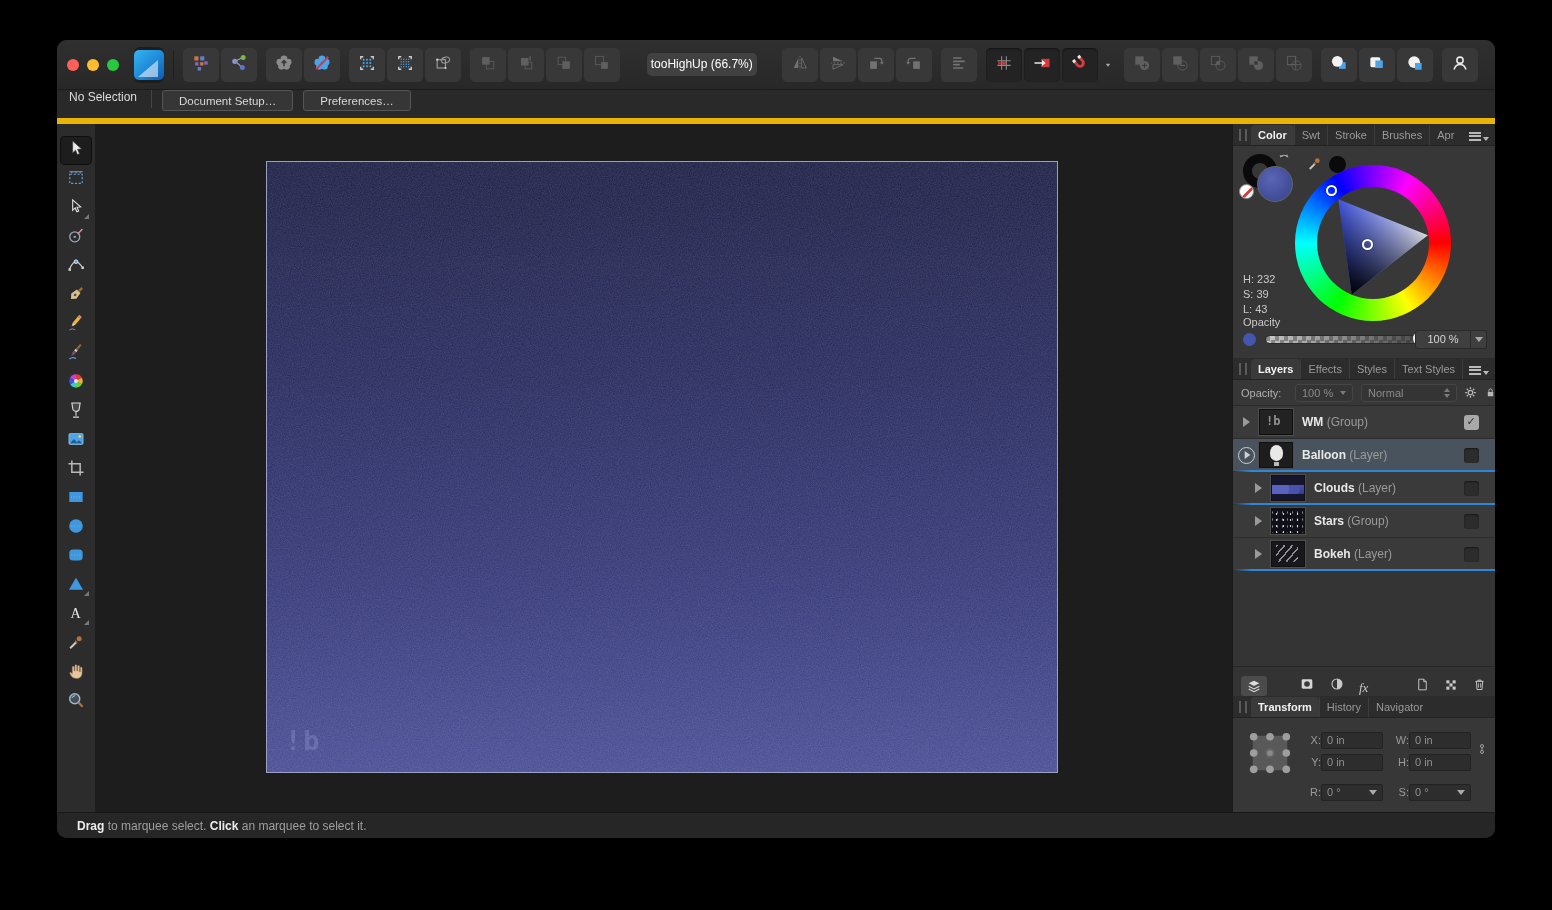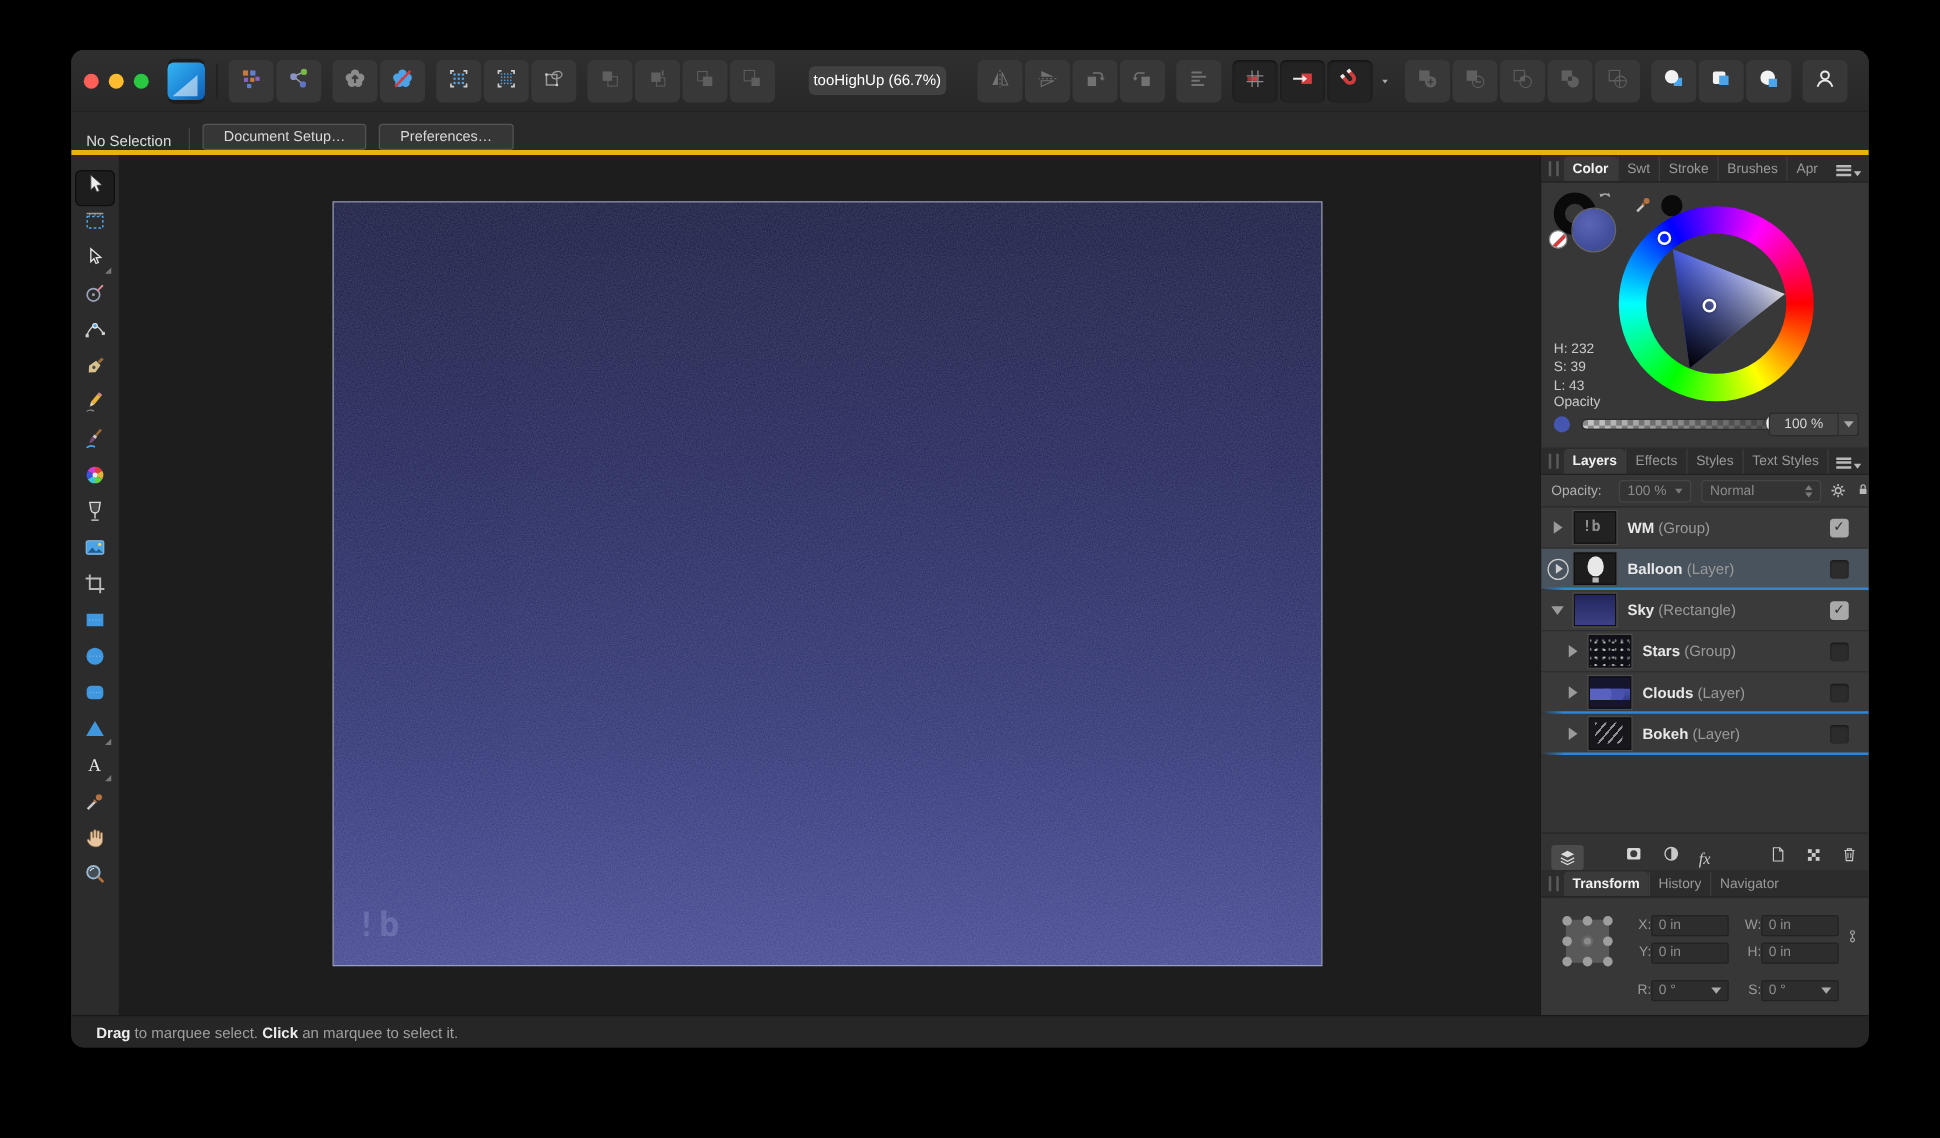--- a/index.html
+++ b/index.html
@@ -31,22 +31,22 @@
   .tb-btn.disabled svg { opacity:.45; }
   .tb-dd { width:15px; height:34px; display:flex; align-items:center; justify-content:center; }
   .doc-title { width:222px; height:23px; border-radius:5px; background:#414141;
     color:#ffffff; font-size:12px; line-height:23px; text-align:center;
     margin:0 18px 0 20px; overflow:hidden; white-space:nowrap; }
   .tb-left,.tb-right{ display:flex; gap:9px; align-items:center; }
   .tb-right{ margin-left:0; }
   .grow { flex:1; }
 
   
-  .contextbar { height:34px; background:#292929; border-bottom:4px solid #eab308;
-    display:flex; align-items:flex-end; padding:0 12px; gap:10px; flex:none; }
+  .contextbar { height:34px; background:#292929; border-bottom:6px solid #eab308;
+    display:flex; align-items:flex-start; padding:0 12px; gap:10px; flex:none; }
   .ctx-status { color:#dcdcdc; font-size:12px; margin-right:4px; }
   .ctx-sep { width:1px; height:18px; background:#454545; }
   .ctx-btn { height:21px; padding:0 16px; background:#363636; border:1px solid #555;
     border-radius:3px; color:#d8d8d8; font-size:11.5px; font-family:inherit; }
 
   
   .main { flex:1; display:flex; min-height:0; }
   .toolcol { width:38px; background:#2c2c2c; padding-top:12px; display:flex;
     flex-direction:column; align-items:center; flex:none; }
   .tool { width:32px; height:29px; display:flex; align-items:center; justify-content:center;
@@ -766,44 +766,36 @@
                 <span class="arrow">
                   <span class="circ">
                     <span class="tri-r"></span>
                   </span>
                 </span>
                 <span class="lthumb th-balloon"></span>
                 <span class="lname">Balloon<span class="ltype"> (Layer)</span></span>
                 <span class="lcheck"></span>
                 <span class="sel-line"></span>
               </div>
-              <div class="lrow">
-                <span class="arrow">
-                  <span class="tri-d"></span>
-                </span>
-                <span class="lthumb th-sky"></span>
-                <span class="lname">Sky<span class="ltype"> (Rectangle)</span></span>
-                <span class="lcheck on"></span>
-              </div>
-              <div class="lrow child">
-                <span class="arrow">
-                  <span class="tri-r"></span>
-                </span>
-                <span class="lthumb th-stars"></span>
-                <span class="lname">Stars<span class="ltype"> (Group)</span></span>
-                <span class="lcheck"></span>
-              </div>
               <div class="lrow child">
                 <span class="arrow">
                   <span class="tri-r"></span>
                 </span>
                 <span class="lthumb th-clouds"></span>
                 <span class="lname">Clouds<span class="ltype"> (Layer)</span></span>
                 <span class="lcheck"></span>
                 <span class="sel-line"></span>
+              </div>
+              <div class="lrow child">
+                <span class="arrow">
+                  <span class="tri-r"></span>
+                </span>
+                <span class="lthumb th-stars"></span>
+                <span class="lname">Stars<span class="ltype"> (Group)</span></span>
+                <span class="lcheck"></span>
               </div>
               <div class="lrow child">
                 <span class="arrow">
                   <span class="tri-r"></span>
                 </span>
                 <span class="lthumb th-bokeh"></span>
                 <span class="lname">Bokeh<span class="ltype"> (Layer)</span></span>
                 <span class="lcheck"></span>
                 <span class="sel-line"></span>
               </div>

